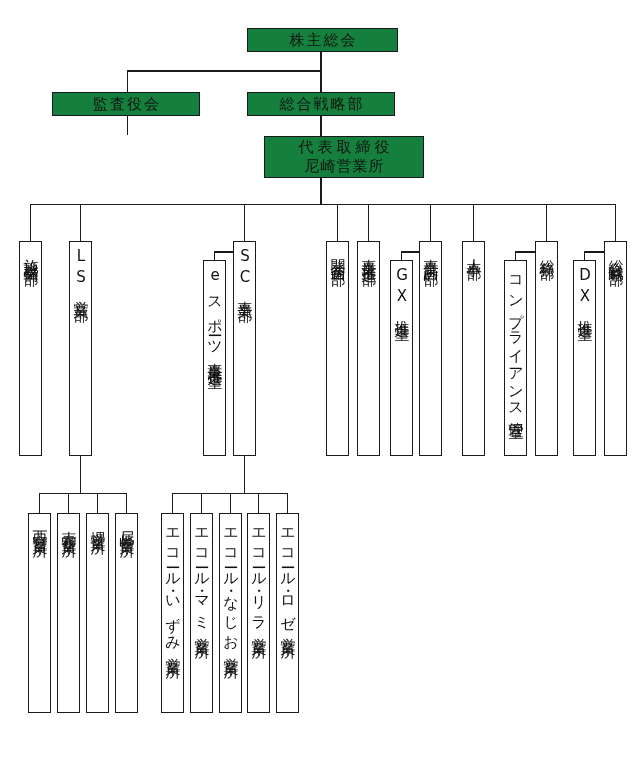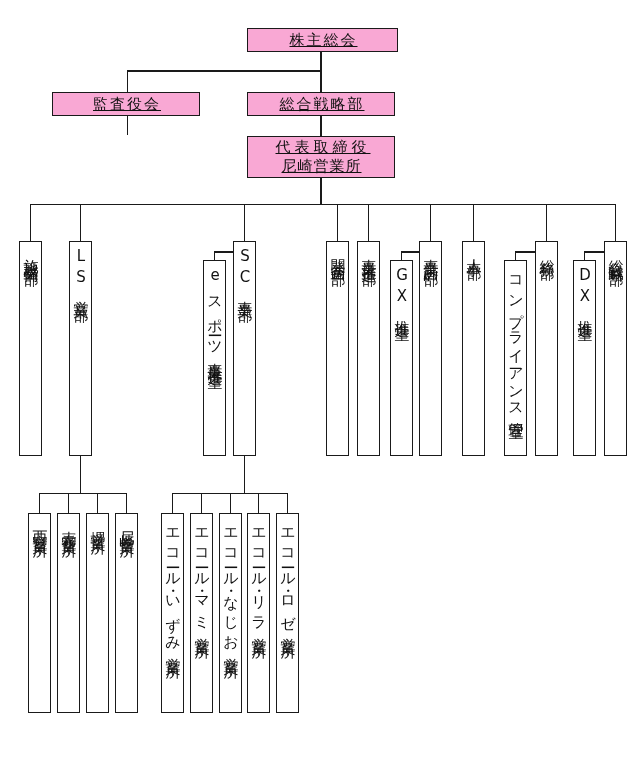--- a/index.html
+++ b/index.html
@@ -6,23 +6,23 @@
   *{box-sizing:border-box;}
   #canvas{
     position:relative;width:642px;height:772px;background:#fff;
     font-family:"DejaVu Sans","Liberation Sans",sans-serif;
     color:#111;
   }
   
   .ln{position:absolute;background:#1a1a1a;}
   
   .hbox{
-    position:absolute;border:1.5px solid #1a1a1a;background:#f9a8d4;
+    position:absolute;border:1.5px solid #1a1a1a;background:#15803d;
     display:flex;align-items:center;justify-content:center;
-    font-size:15px;letter-spacing:2px;text-indent:2px;white-space:nowrap;text-decoration:underline;
+    font-size:15px;letter-spacing:2px;text-indent:2px;white-space:nowrap;
   }
   .hbox .l1{display:block;text-align:center;letter-spacing:4px;text-indent:4px;line-height:19px;}
   .hbox .l2{display:block;text-align:center;letter-spacing:1px;text-indent:1px;line-height:19px;}
   .pres{flex-direction:column;}
   
   .vbox{
     position:absolute;border:1.5px solid #1a1a1a;background:#fff;
     writing-mode:vertical-rl;text-orientation:upright;
     font-size:15px;letter-spacing:3px;line-height:20px;
     padding-top:5px;width:23px;overflow:hidden;
@@ -83,21 +83,21 @@
   <div class="ln" style="left:125.75px;top:492.5px;width:1.5px;height:20.5px"></div>
   <div class="ln" style="left:171.75px;top:492.5px;width:1.5px;height:20.5px"></div>
   <div class="ln" style="left:200.75px;top:492.5px;width:1.5px;height:20.5px"></div>
   <div class="ln" style="left:229.75px;top:492.5px;width:1.5px;height:20.5px"></div>
   <div class="ln" style="left:257.75px;top:492.5px;width:1.5px;height:20.5px"></div>
   <div class="ln" style="left:286.75px;top:492.5px;width:1.5px;height:20.5px"></div>
 
   <div class="hbox" style="left:247px;top:28px;width:151px;height:24px">株主総会</div>
   <div class="hbox" style="left:52px;top:92px;width:148px;height:24px">監査役会</div>
   <div class="hbox" style="left:247px;top:92px;width:148px;height:24px">総合戦略部</div>
-  <div class="hbox pres" style="left:247px;top:136px;width:148px;height:42px">
+  <div class="hbox pres" style="left:264px;top:136px;width:160px;height:42px">
     <span class="l1">代表取締役</span>
     <span class="l2">尼崎営業所</span>
   </div>
 
   <div class="vbox" style="left:19px;top:241px;height:215px">施設整備部</div>
   <div class="vbox" style="left:69px;top:241px;height:215px">LS営業部</div>
   <div class="vbox" style="left:203px;top:260px;height:196px">eスポ<span class="cdash">ー</span>ツ事業推進室</div>
   <div class="vbox" style="left:233px;top:241px;height:215px">SC事業部</div>
   <div class="vbox" style="left:326px;top:241px;height:215px">開発企画部</div>
   <div class="vbox" style="left:357px;top:241px;height:215px">事業推進部</div>

